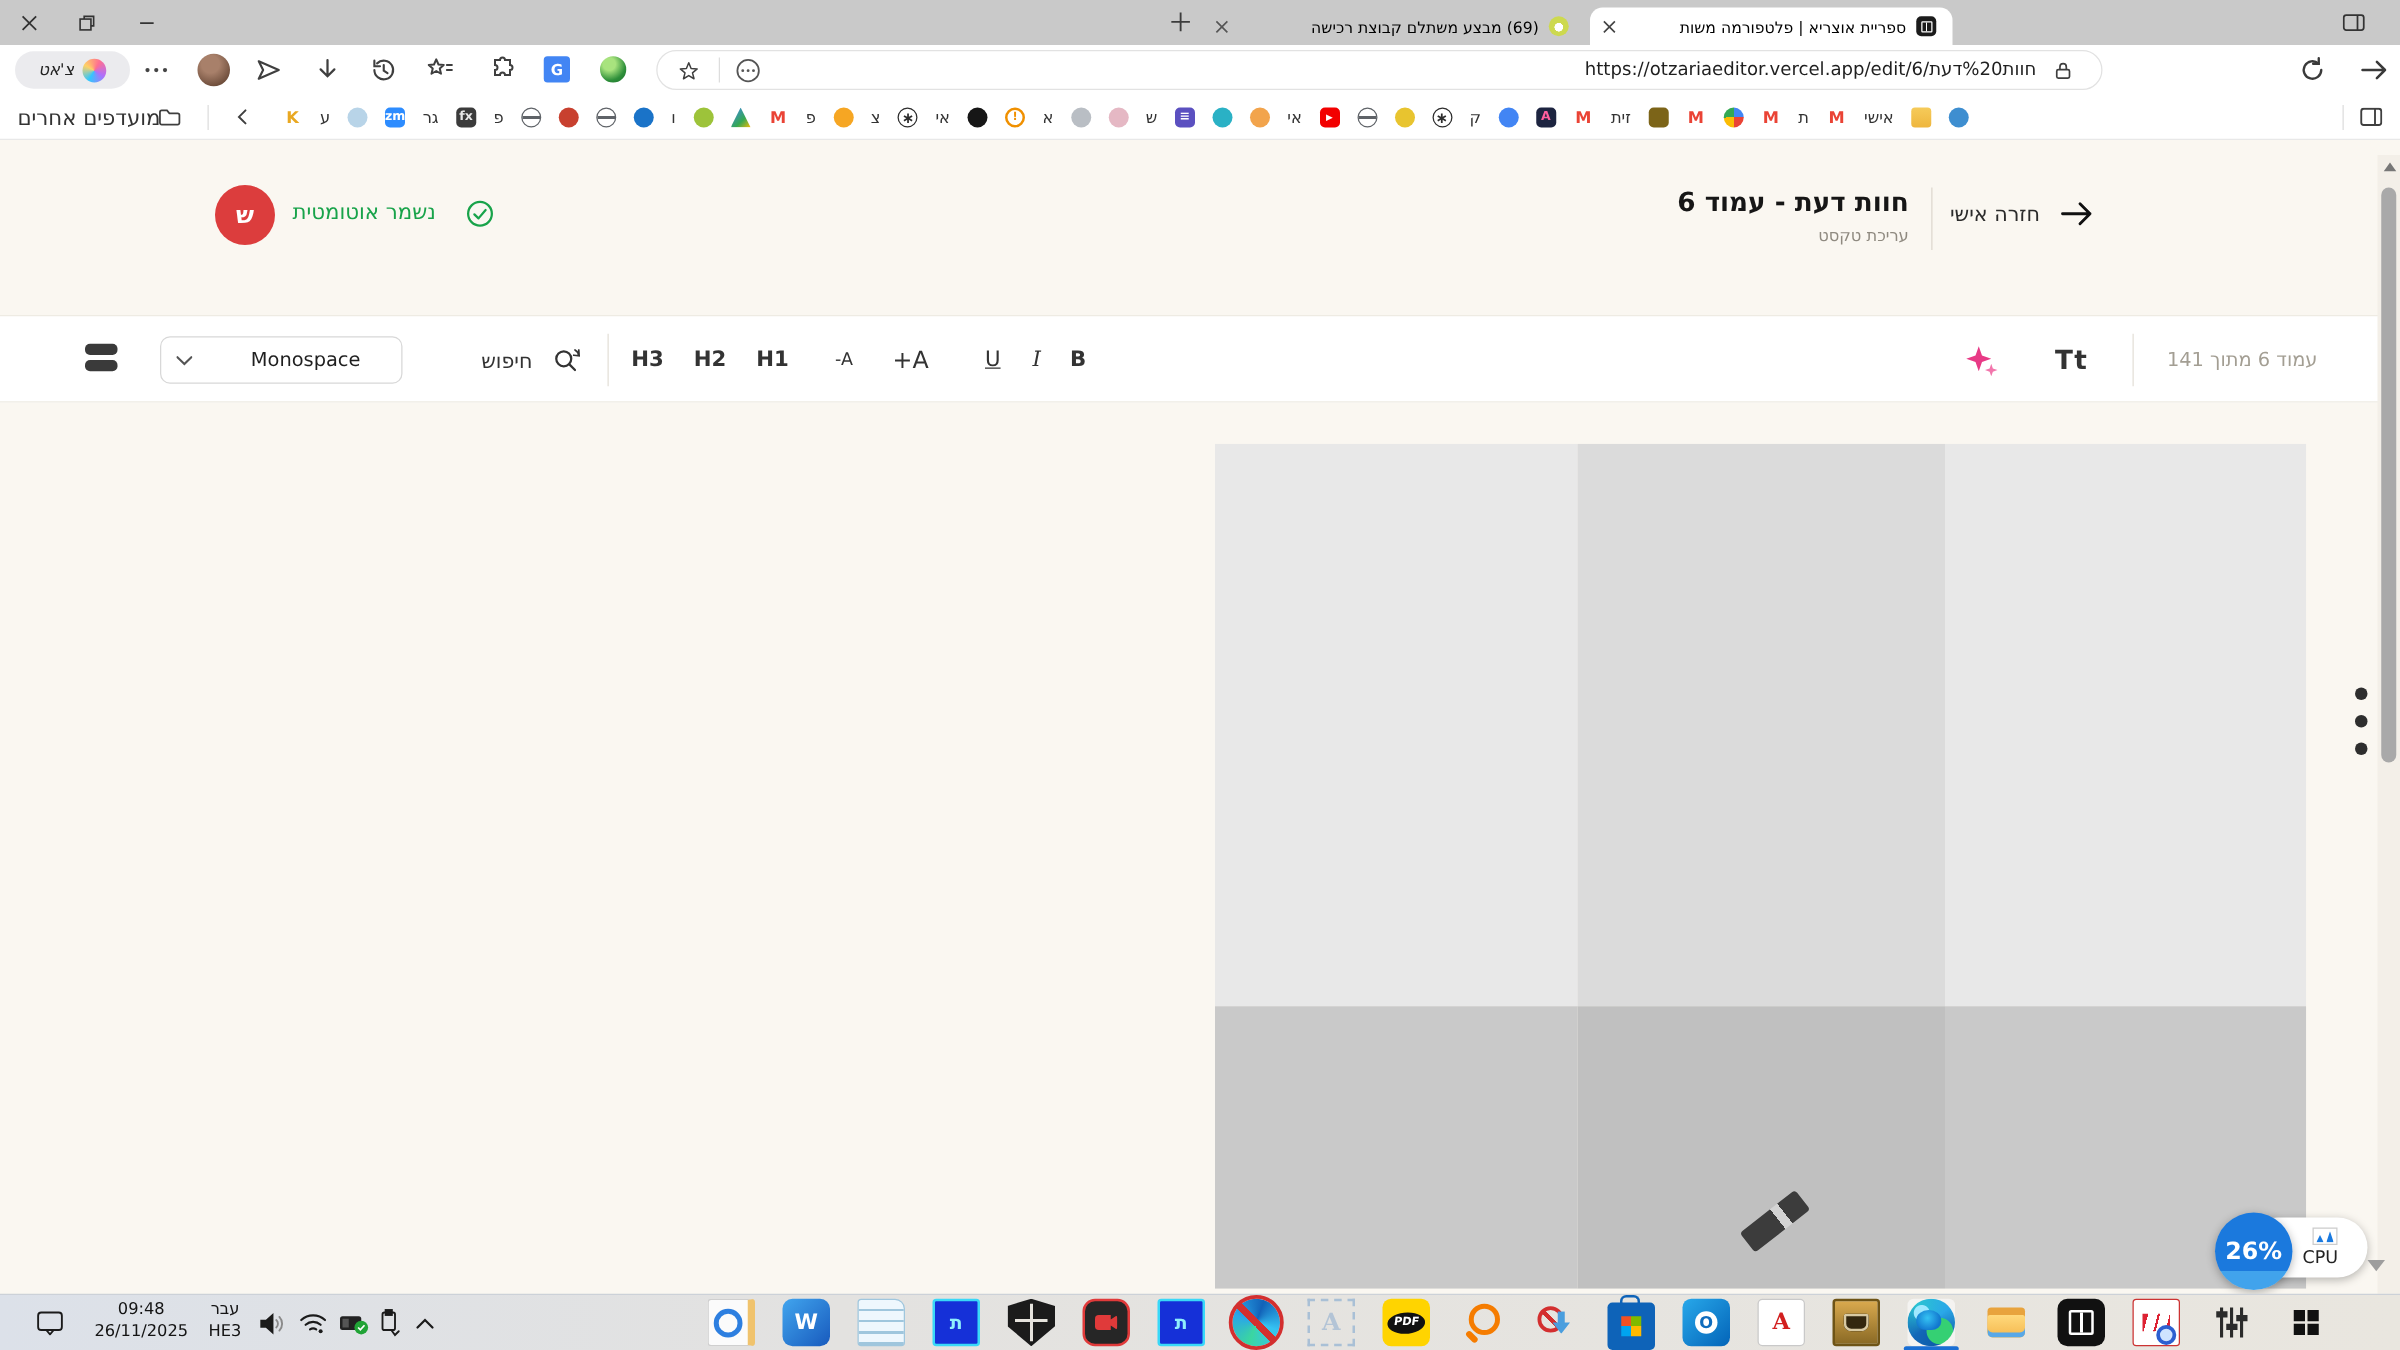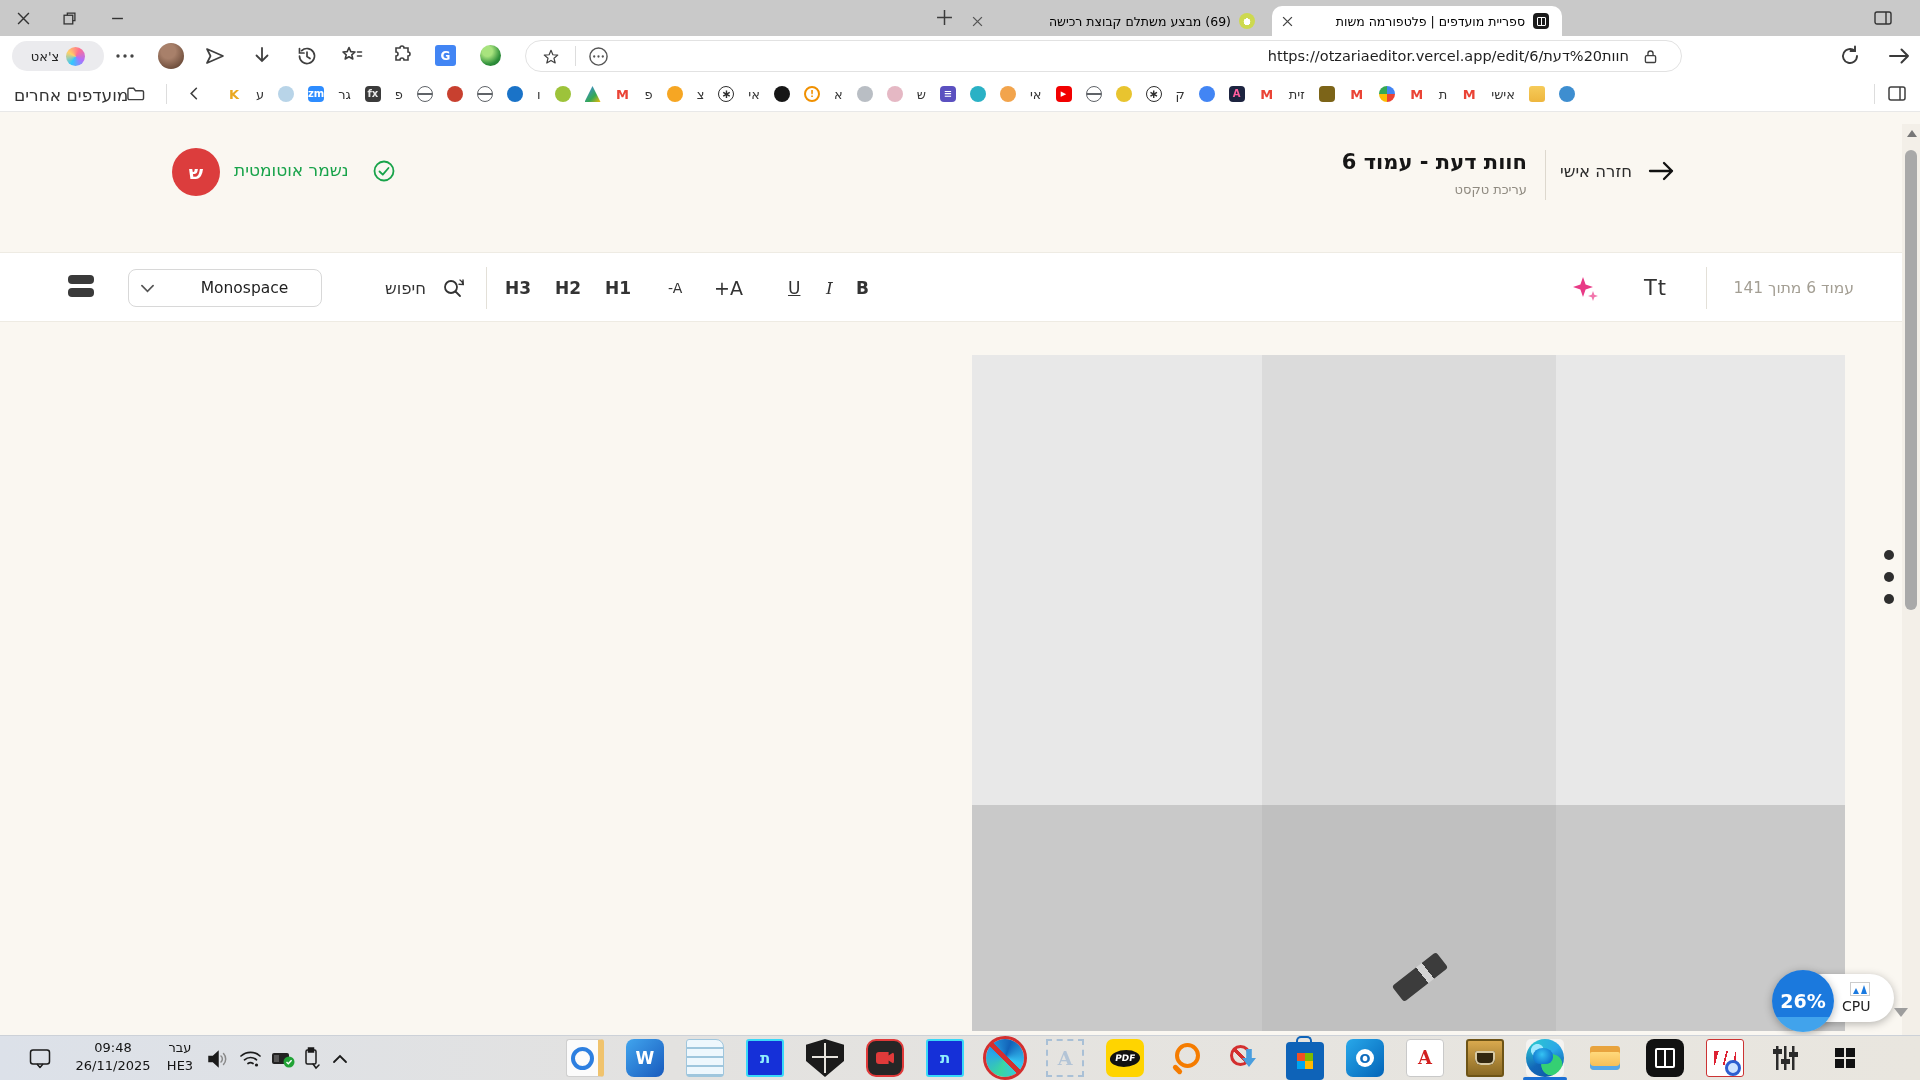--- a/index.html
+++ b/index.html
@@ -16,21 +16,21 @@
   .tab-title { font-size:12.5px; color:#000000; white-space:nowrap; overflow:hidden; direction:rtl;
     -webkit-mask-image:linear-gradient(to right,transparent,#000 26px); mask-image:linear-gradient(to right,transparent,#000 26px); }
   .fav { width:16px; height:16px; border-radius:50%; flex:0 0 auto; }
   .fav-book { border-radius:4px; background:#1b1b1b; display:flex; align-items:center; justify-content:center; }
   .fav-book i { display:block; width:9px; height:9px; border:1.5px solid #fff; border-radius:1px;
     background:linear-gradient(to right,transparent 45%,#fff 45% 55%,transparent 55%); }
 
   
   #navbar { position:absolute; left:0; top:36px; width:1920px; height:40px; background:#fff; }
   .copilot { position:absolute; left:12px; top:5px; width:92px; height:30px; border-radius:15px; background:#ebebee;
-    display:flex; align-items:center; justify-content:center; gap:7px; }
+    display:flex; align-items:center; justify-content:center; gap:7px;font-style:italic; }
   .copilot-logo { width:19px; height:19px; border-radius:50%;
     background:conic-gradient(from 30deg,#ff6f91,#b06ffb,#31c7ff,#ffd166,#ff6f91); }
   .copilot span { font-size:13px; color:#222; }
   .avatar-sm { position:absolute; left:158px; top:7px; width:26px; height:26px; border-radius:50%;
     background:radial-gradient(circle at 40% 32%,#a8806a 0 30%,#6f4e3c 75%,#4e3629); }
   .urlfield { position:absolute; left:525px; top:4px; width:1157px; height:32px; border:1px solid #e2e2e2;
     border-radius:16px; background:#fff; }
   .urltext { position:absolute; right:52px; top:7px; font-size:14.5px; color:#1f1f1f; direction:ltr; }
 
   
@@ -216,21 +216,21 @@
     <span class="tab-title" style="width:240px">(69) מבצע משתלם קבוצת רכישה</span>
     <span class="fav" style="background:radial-gradient(circle at 50% 55%,#fff 0 28%,#cdd94f 30%)"></span>
   </div>
 
   <div class="tab active" style="left:1272px;width:290px">
     <span>
       <svg width="11" height="11" viewBox="0 0 10 10">
           <path d="M1 1 L9 9 M9 1 L1 9" stroke="#444" stroke-width="1.2"></path>
         </svg>
     </span>
-    <span class="tab-title" style="width:224px">ספריית מועדפים | פלטפורמה משות</span>
+    <span class="tab-title" style="width:224px">ספריית אוצריא | פלטפורמה משות</span>
     <span class="fav fav-book">
         <i></i>
       </span>
   </div>
 
 
   <div class="winctl" style="left:1872px;top:8px">
     <svg width="18" height="16" viewBox="0 0 18 16">
         <rect x="1" y="2" width="16" height="12" rx="2" fill="none" stroke="#333" stroke-width="1.4"></rect>
         <path d="M12 2 V14" stroke="#333" stroke-width="1.4"></path>
@@ -465,21 +465,21 @@
     <span class="tbtxt" style="left:788px;font-size:17px;text-decoration:underline">U</span>
     <span class="tbtxt" style="left:826px;font-size:17px;font-style:italic;font-family:'DejaVu Serif',serif">I</span>
     <span class="tbtxt" style="left:856px;font-size:17px;font-weight:bold">B</span>
 
     <span class="abs" style="left:1570px;top:21px">
       <svg width="30" height="30" viewBox="0 0 30 30">
           <path d="M13 3 L15.6 10.4 L23 13 L15.6 15.6 L13 23 L10.4 15.6 L3 13 L10.4 10.4 Z" fill="#e83a86"></path>
           <path d="M23 17 L24.3 20.7 L28 22 L24.3 23.3 L23 27 L21.7 23.3 L18 22 L21.7 20.7 Z" fill="#f276ac"></path>
         </svg>
     </span>
-    <span class="tbtxt" style="left:1644px;font-size:21px;font-weight:normal;letter-spacing:1px">Tt</span>
+    <span class="tbtxt" style="left:1644px;font-size:21px;font-weight:bold;letter-spacing:1px">Tt</span>
     <span class="vdiv" style="left:1706px"></span>
     <span class="pageind">עמוד 6 מתוך 141</span>
   </div>
 
 
   <div class="viewer">
     <div class="vb" style="left:0;top:0;width:290px;height:450px;background:#e8e8e8"></div>
     <div class="vb" style="left:290px;top:0;width:294px;height:450px;background:#dbdbdb"></div>
     <div class="vb" style="left:584px;top:0;width:289px;height:450px;background:#e8e8e8"></div>
     <div class="vb" style="left:0;top:450px;width:290px;height:226px;background:#c9c9c9"></div>

